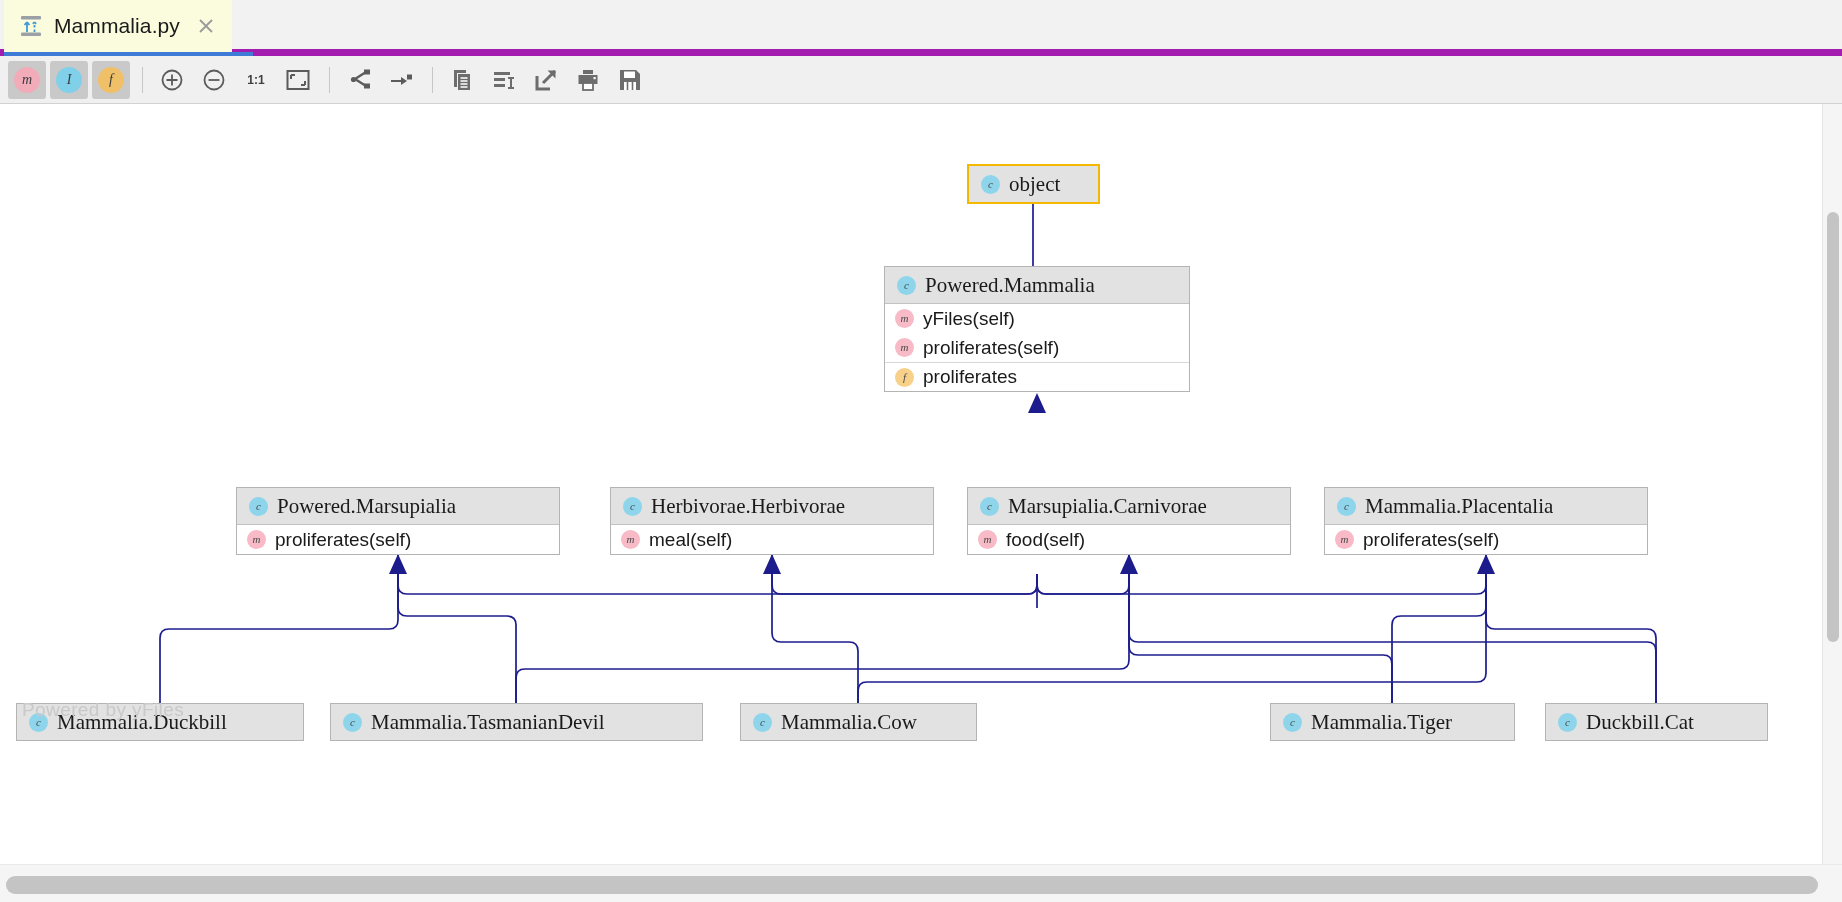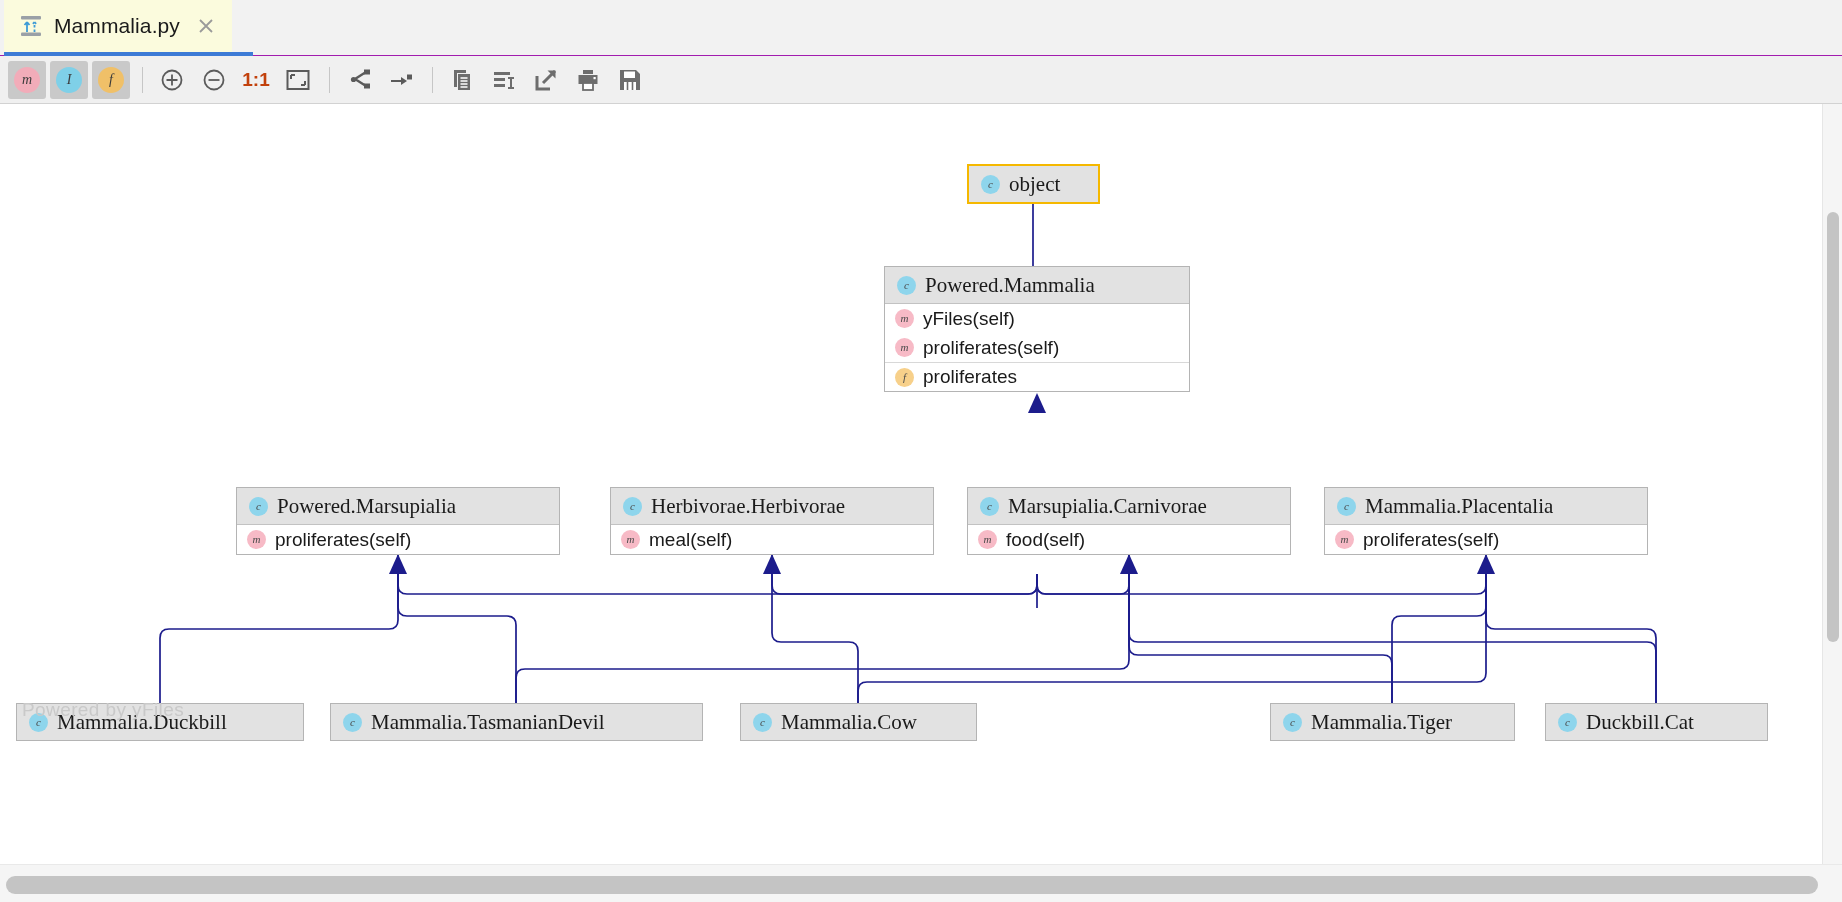--- a/index.html
+++ b/index.html
@@ -14,21 +14,21 @@
     overflow: hidden;
     position: relative;
   }
 
   
   .tabbar {
     position: absolute;
     left: 0; top: 0;
     width: 1842px; height: 56px;
     background: #f2f2f2;
-    border-bottom: 1px solid #a21caf;
+    border-bottom: 7px solid #a21caf;
     box-sizing: border-box;
   }
   .tab {
     position: absolute;
     left: 4px; top: 0;
     height: 52px;
     display: flex;
     align-items: center;
     gap: 10px;
     padding: 0 16px 0 14px;
@@ -247,21 +247,21 @@
   </div>
   <div class="tbtn">
     <span>
       <svg width="24" height="24" viewBox="0 0 24 24">
         <circle cx="12" cy="12" r="9.5" fill="none" stroke="#5b5b5b" stroke-width="1.8"></circle>
         <path d="M6.5 12 L17.5 12" stroke="#5b5b5b" stroke-width="1.8"></path>
       </svg>
     </span>
   </div>
   <div class="tbtn">
-    <span style="font-size:19px;font-weight:bold;color:#c2410c;font-family:'Liberation Sans',sans-serif;">1:1</span>
+    <span style="font-size:12px;font-weight:bold;color:#404040;font-family:'Liberation Sans',sans-serif;">1:1</span>
   </div>
   <div class="tbtn">
     <span>
       <svg width="24" height="22" viewBox="0 0 24 22">
         <rect x="1.5" y="2" width="21" height="18" fill="none" stroke="#5b5b5b" stroke-width="2"></rect>
         <path d="M5 6 L5 10 M5 6 L9 6" stroke="#5b5b5b" stroke-width="2" fill="none"></path>
         <path d="M19 16 L19 12 M19 16 L15 16" stroke="#5b5b5b" stroke-width="2" fill="none"></path>
       </svg>
     </span>
   </div>

